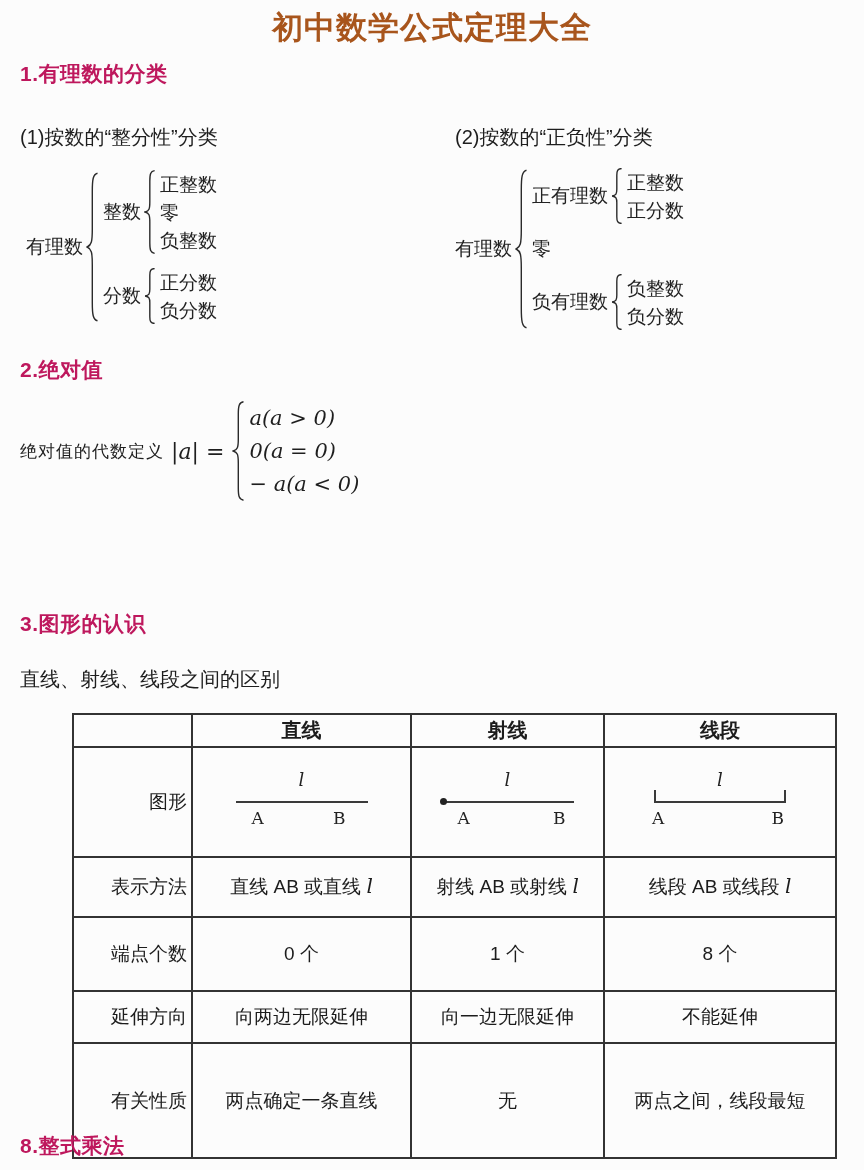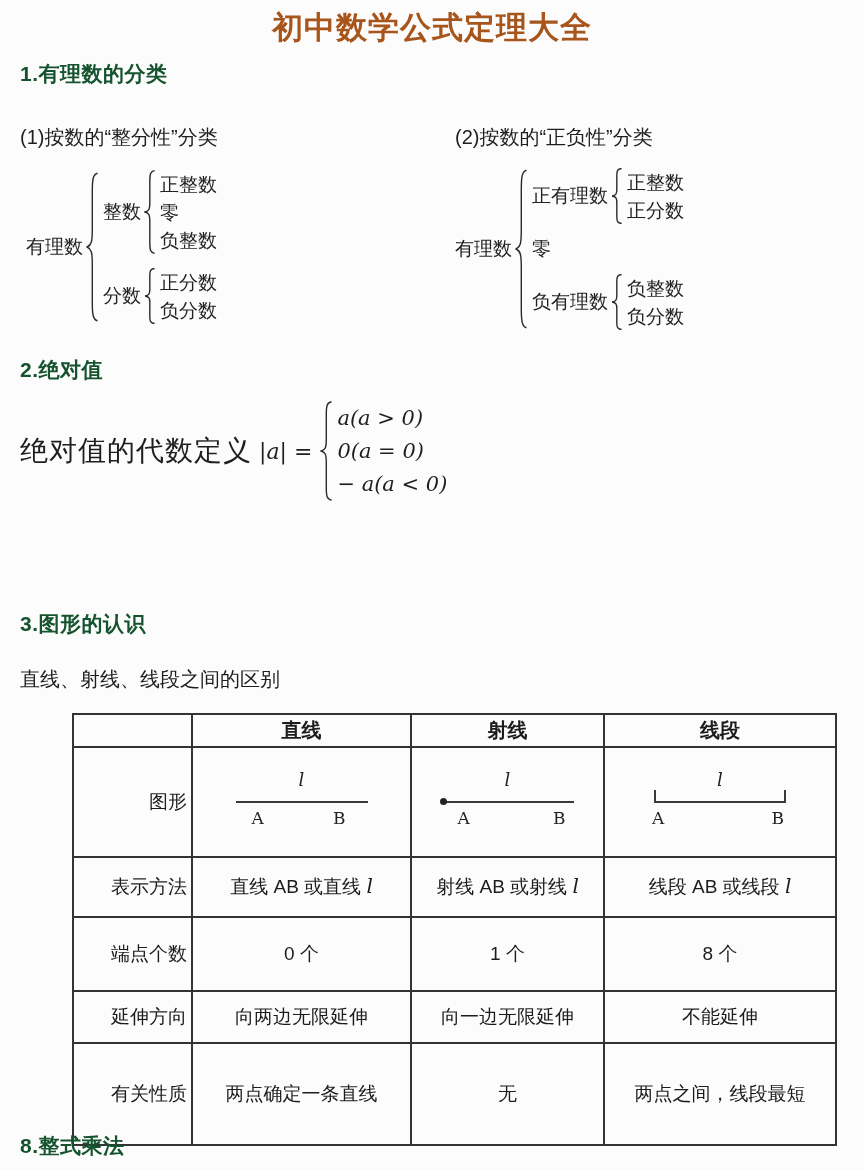--- a/index.html
+++ b/index.html
@@ -14,21 +14,21 @@
   .page { position:absolute; inset:0; }
 
   
   .doc-title {
     position:absolute; top:7px; left:0; width:100%;
     text-align:center; font-size:31px; font-weight:bold;
     color:#a8551c; letter-spacing:1px;
   }
   .sec-heading {
     position:absolute; left:20px;
-    font-size:21px; font-weight:bold; color:#14532d; letter-spacing:0.5px;
+    font-size:21px; font-weight:bold; color:#be185d; letter-spacing:0.5px;
   }
   #s1h { top:60px; }
   #s2h { top:356px; }
   #s3h { top:610px; }
   #s4h { top:1132px; }
 
   .subhead { position:absolute; top:124px; font-size:20px; color:#1e1e1e; }
   #sub1 { left:20px; }
   #sub2 { left:455px; }
 
@@ -44,21 +44,21 @@
   #tree1 .branches { gap:14px; }
   #tree2 .branches { gap:12px; }
   .branch { display:flex; align-items:center; }
   .branch-label { white-space:nowrap; }
   .leaves { display:flex; flex-direction:column; }
   .leaves div { line-height:28px; white-space:nowrap; }
   svg.brace { display:block; margin:0 4px 0 3px; flex:0 0 auto; }
 
   
   .formula-row { position:absolute; top:401px; left:20px; display:flex; align-items:center; }
-  .formula-prefix { font-size:28px; color:#1e1e1e; letter-spacing:1px; }
+  .formula-prefix { font-size:17px; color:#1e1e1e; letter-spacing:1px; }
   .formula-lhs {
     font-family:"DejaVu Serif", serif; font-style:italic;
     font-size:22px; margin:0 5px 0 7px;
   }
   .cases {
     display:flex; flex-direction:column; justify-content:center;
     font-family:"DejaVu Serif", serif; font-style:italic; font-size:21px;
   }
   .cases div { line-height:33px; white-space:nowrap; }
 
@@ -74,21 +74,21 @@
     color:#1c1c1c; padding:0 4px; overflow:hidden;
   }
   .cmp thead th { font-size:20px; font-weight:bold; height:33px; }
   .cmp .rlabel { font-size:19px; font-weight:normal;text-align:right; }
   .cmp td.val { font-size:19px; }
   .cmp td.val i { font-family:"DejaVu Serif", serif; font-size:20px; }
   tr.r-diagram td { height:110px; }
   tr.r-repr td { height:60px; }
   tr.r-endpoints td { height:74px; }
   tr.r-extend td { height:52px; }
-  tr.r-props td { height:102px; }
+  tr.r-props td { height:115px; }
 
   
   .diagram { position:relative; height:68px; width:132px; margin:0 auto; }
   .dg-rule { position:absolute; left:0; right:0; top:33px; border-top:2px solid #3a3a3a; }
   .dg-l {
     position:absolute; top:1px; left:50%; transform:translateX(-50%);
     font-family:"DejaVu Serif", serif; font-style:italic; font-size:18px; color:#222;
   }
   .dg-a, .dg-b {
     position:absolute; top:40px;

